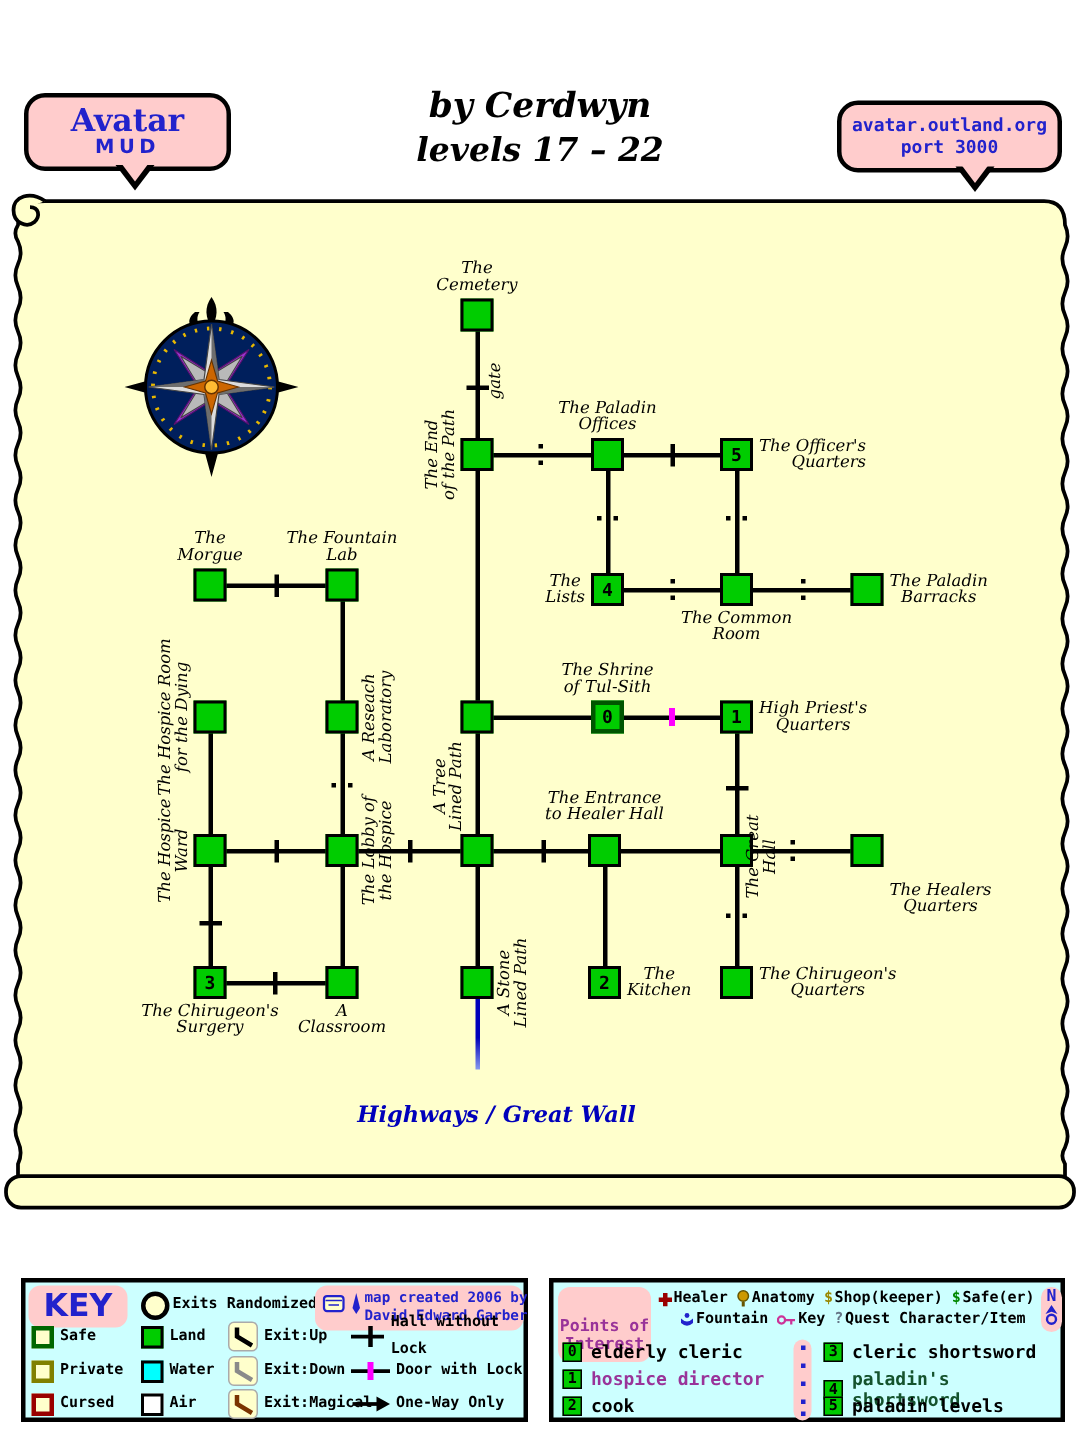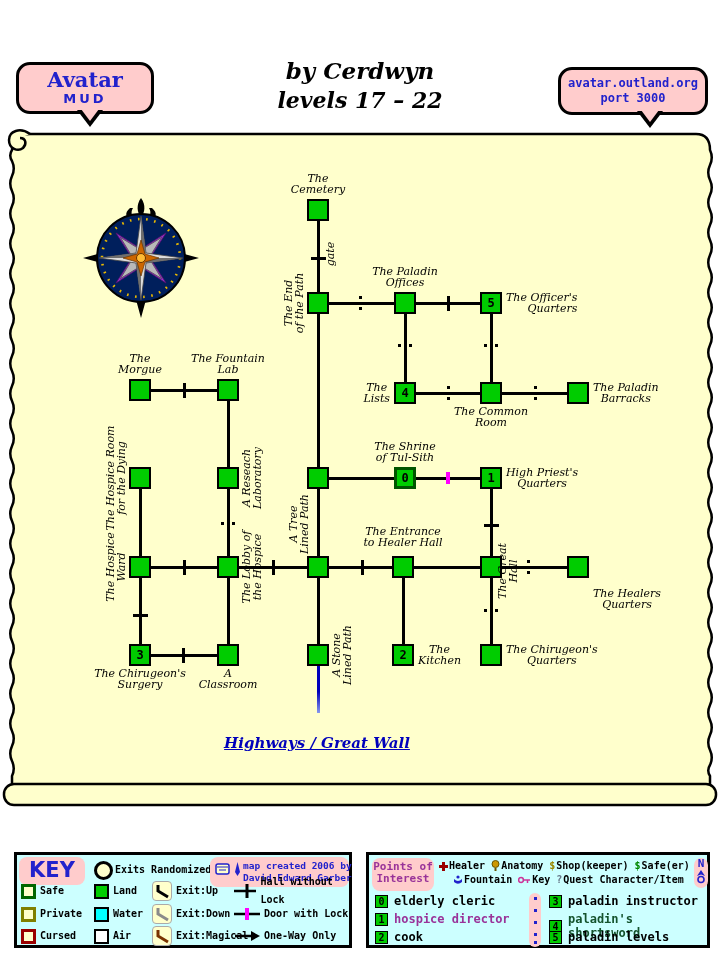--- a/index.html
+++ b/index.html
@@ -56,21 +56,21 @@
   .rand-label{position:absolute;left:98px;top:8px;font:bold 10px/13px "DejaVu Sans Mono",monospace;color:#000;}
   .credit-strip{left:193px;top:2px;width:139px;height:30px;}
   .credit-icons{position:absolute;left:197px;top:6px;display:flex;gap:1px;}
   .credit-text{position:absolute;left:226px;top:5px;font:bold 9.5px/12px "DejaVu Sans Mono",monospace;
         color:#2222CC;white-space:pre;}
   .key-item{position:absolute;display:flex;align-items:center;gap:4px;height:18px;
         font:bold 10px/18px "DejaVu Sans Mono",monospace;color:#000;}
   .kicon-sq{width:15px;height:15px;box-sizing:border-box;border:3px solid #000;background:#FFFFCC;flex:none;}
   .kicon-fill{width:15px;height:15px;box-sizing:border-box;border:2px solid #000;flex:none;}
   .kicon-exit{width:18px;height:18px;background:#FFFFCC;border-radius:4px;border:1px solid #aaa;flex:none;}
-  .poi-title{left:3px;top:3px;width:62px;height:30px;padding-top:3px;text-align:center;
+  .poi-title{left:3px;top:3px;width:62px;height:30px;padding-top:20px;text-align:center;
         font:bold 11px/12px "DejaVu Sans Mono",monospace;color:#993399;}
   .poi-legend-row{position:absolute;display:flex;align-items:center;gap:6px;
         font:bold 10px/12px "DejaVu Sans Mono",monospace;color:#000;}
   .poi-legend-item{display:flex;align-items:center;gap:1px;justify-content:center;}
   .poi-entry{position:absolute;display:flex;align-items:center;gap:6px;
         font:bold 12px/14px "DejaVu Sans Mono",monospace;}
   .poi-num{width:13px;height:13px;background:#00CC00;border:1px solid #000;box-sizing:border-box;
         font:bold 10px/11px "DejaVu Sans Mono",monospace;color:#000;text-align:center;flex:none;}
   .poi-sep{position:absolute;left:160px;top:38px;width:12px;height:54px;background:#FFCCCC;
         border-radius:6px;}
@@ -250,21 +250,21 @@
       <div class="room" style="left: 307px; top: 644px;"></div>
       <div class="map-label" style="left: 342px; top: 655px; transform: translate(-50%, -50%) rotate(-90deg);">A Stone
 Lined Path</div>
       <div class="room" style="left: 392px; top: 644px;">2</div>
       <div class="map-label" style="left: 418px; top: 655px; transform: translate(0px, -50%);">The
 Kitchen</div>
       <div class="room" style="left: 480px; top: 644px;"></div>
       <div class="map-label" style="left: 506px; top: 655px; transform: translate(0px, -50%);">The Chirugeon's
 Quarters</div>
       <div class="map-label gate-label" style="left: 330px; top: 254px; transform: translate(-50%, -50%) rotate(-90deg);">gate</div>
-      <div class="south-label" style="left: 317px; top: 735px; text-decoration: underline;">Highways / Great Wall</div>
+      <div class="south-label" style="left: 331px; top: 735px;">Highways / Great Wall</div>
     </div>
 
   <div class="panel key-panel">
     <div class="pink-strip key-title">KEY</div>
     <div class="rand-icon"></div>
     <div class="rand-label">Exits Randomized</div>
     <div class="pink-strip credit-strip"></div>
     <div class="credit-icons">
       <svg width="18" height="16">
           <rect x="2" y="3" width="13" height="10" rx="2" fill="#FFFFCC" stroke="#2222CC" stroke-width="1.5"></rect>
@@ -414,21 +414,21 @@
         <div class="poi-entry" style="left: 6px; top: 57px;">
           <span class="poi-num">1</span>
           <span style="color:#993399">hospice director</span>
         </div>
         <div class="poi-entry" style="left: 6px; top: 75px;">
           <span class="poi-num">2</span>
           <span style="color:#000000">cook</span>
         </div>
         <div class="poi-entry" style="left: 180px; top: 39px;">
           <span class="poi-num">3</span>
-          <span style="color:#000000">paladin instructor</span>
+          <span style="color:#000000">cleric shortsword</span>
         </div>
         <div class="poi-entry" style="left: 180px; top: 57px;">
           <span class="poi-num">4</span>
           <span style="color:#14532d">paladin's shortsword</span>
         </div>
         <div class="poi-entry" style="left: 180px; top: 75px;">
           <span class="poi-num">5</span>
           <span style="color:#000000">paladin levels</span>
         </div>
       </div>

